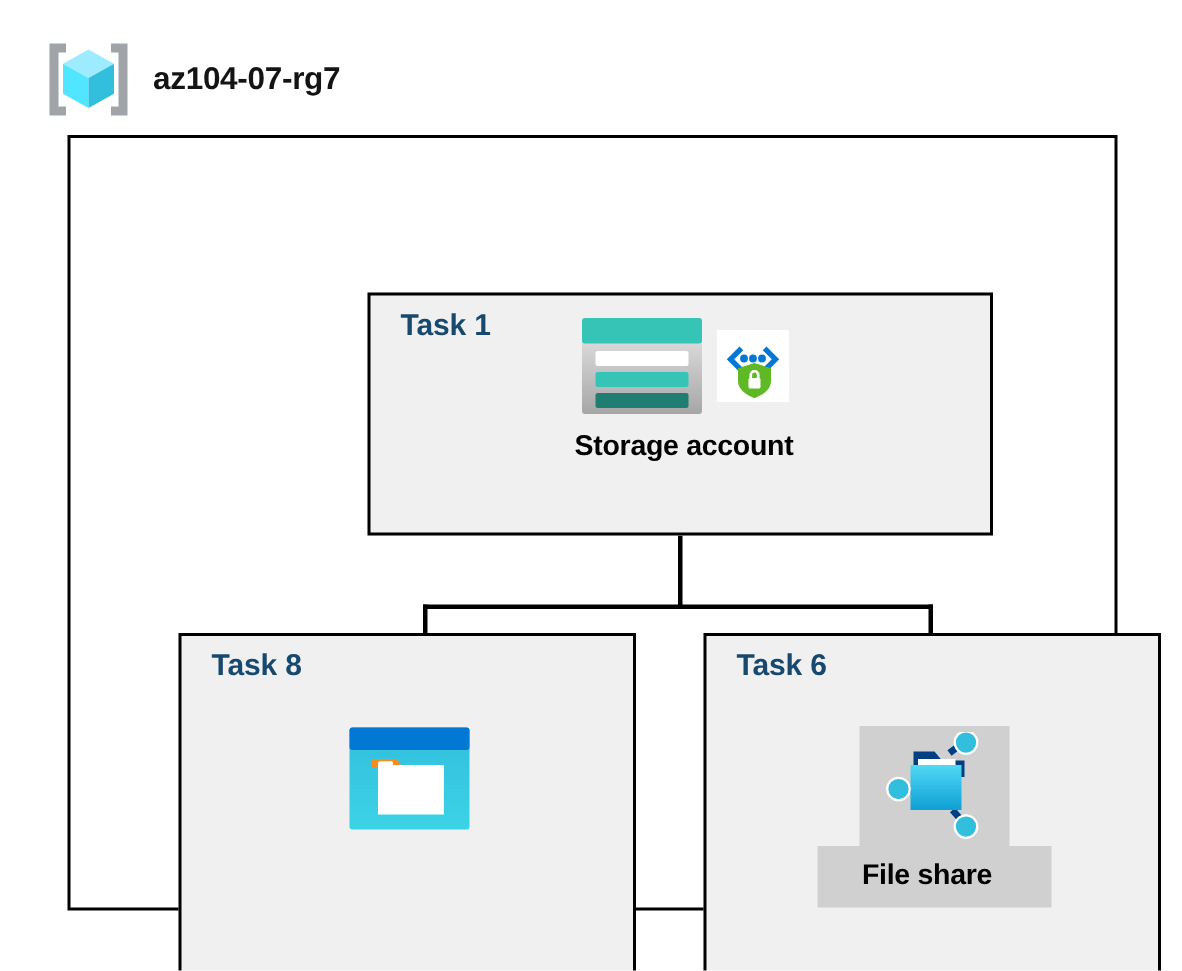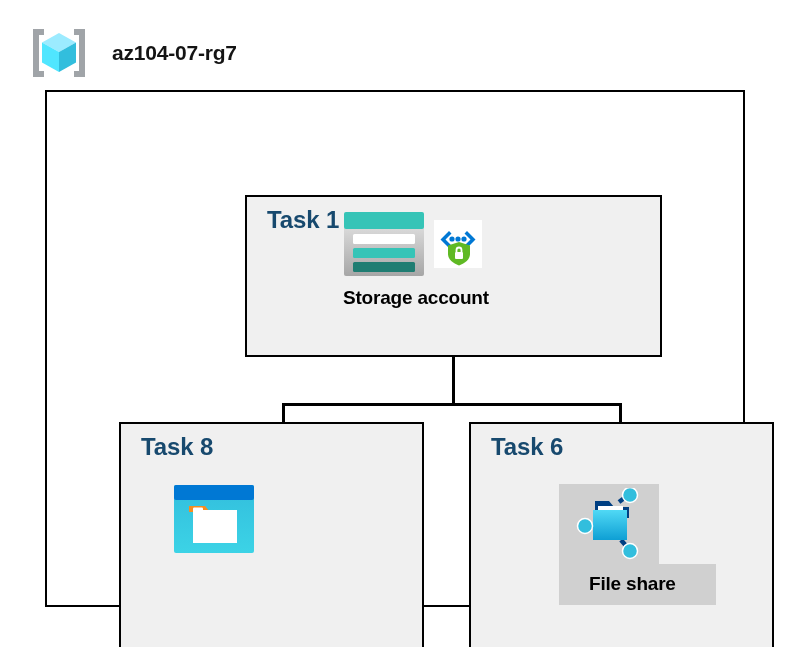--- a/index.html
+++ b/index.html
@@ -22,21 +22,21 @@
     height: 647px;
   }
 
   
   .rg-header {
     position: absolute;
     left: 30px;
     top: 26px;
     display: flex;
     align-items: center;
-    gap: 24px;
+    gap: 14px;
   }
   .rg-icon {
     width: 58px;
     height: 54px;
     display: block;
   }
   .rg-title {
     font-size: 21px;
     font-weight: bold;
     color: #141414;
@@ -64,32 +64,32 @@
     box-sizing: border-box;
   }
   #task1-box { left: 198px; top: 103px; width: 417px; height: 162px; }
   #task2-box { left: 72px;  top: 330px; width: 305px; height: 243px; }
   #task3-box { left: 422px; top: 330px; width: 305px; height: 243px; }
 
   .task-label {
     position: absolute;
     left: 20px;
     top: 9px;
-    font-size: 24px;
+    font-size: 20px;
     font-weight: bold;
     color: #17496e;
     letter-spacing: -0.1px;
   }
 
   
   .node {
     position: absolute;
     display: flex;
     flex-direction: column;
-    align-items: flex-start;
+    align-items: center;
   }
   .node-caption {
     font-size: 19px;
     font-weight: bold;
     color: #000000;
     white-space: nowrap;
     letter-spacing: -0.2px;
   }
 
   

